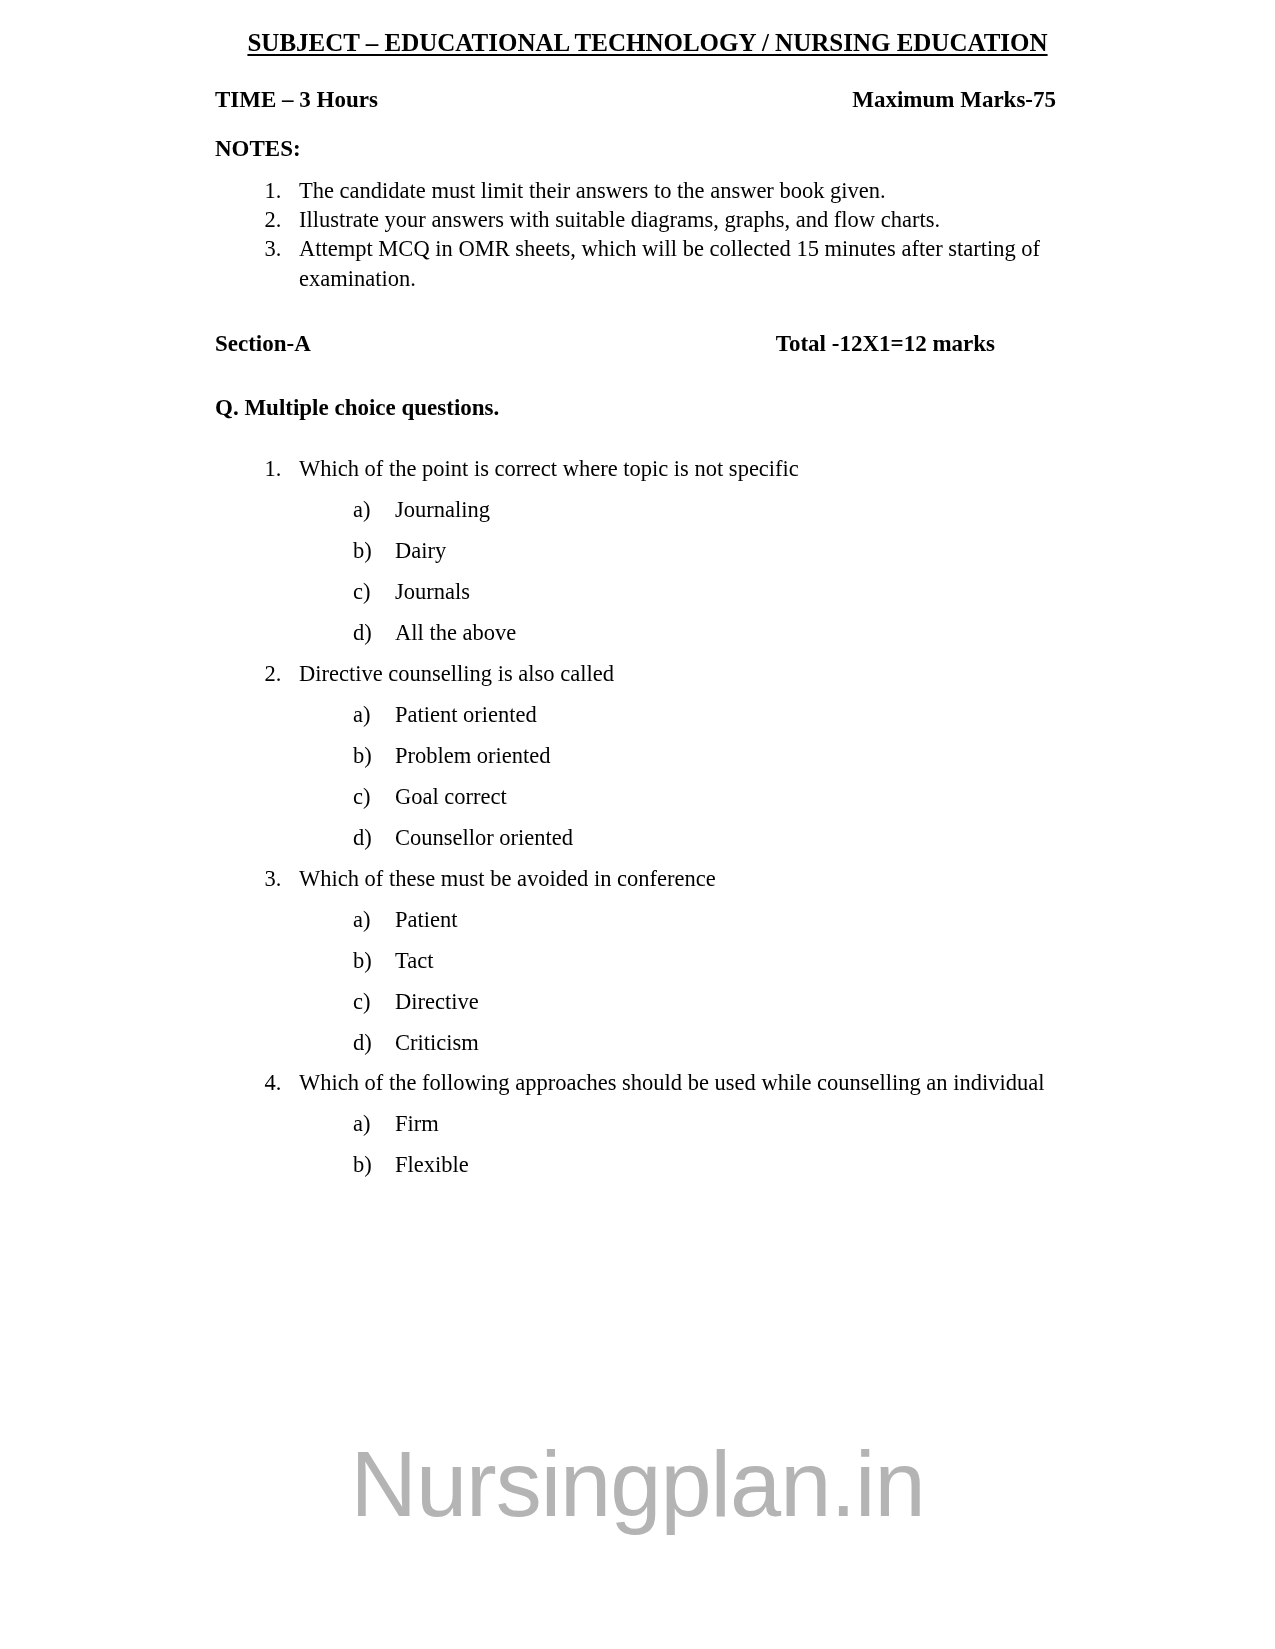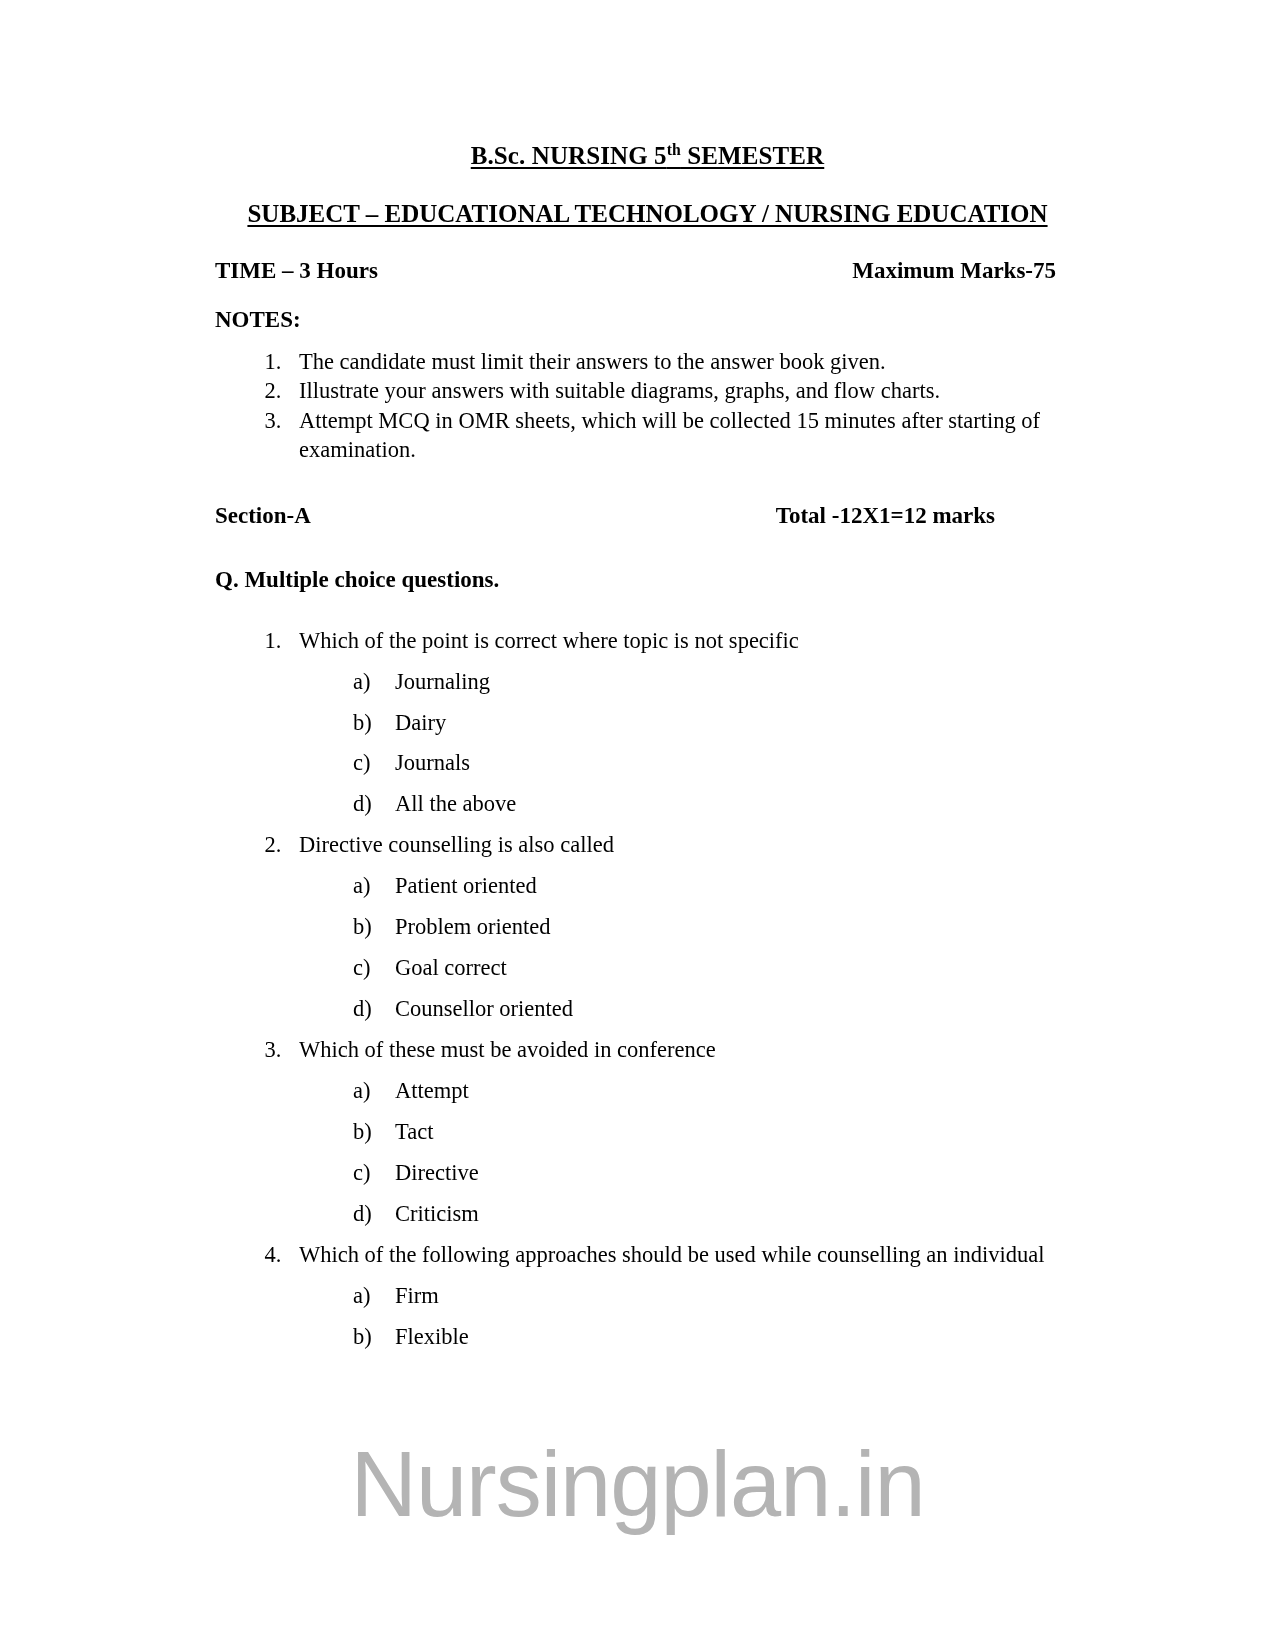--- a/index.html
+++ b/index.html
@@ -141,23 +141,20 @@
     user-select: none;
   }
 </style>
 </head>
 <body>
 
 <div class="page">
 
   <div class="content">
 
-    <div class="doc-title">
-      <span class="u"><span>B.Sc. NURSING 5</span><sup>th</sup><span> SEMESTER</span></span>
-    </div>
 
     <div class="doc-subtitle">
       <span class="u">SUBJECT – EDUCATIONAL TECHNOLOGY / NURSING EDUCATION</span>
     </div>
 
     <div class="meta-row">
       <span class="left">TIME – 3 Hours</span>
       <span class="right">Maximum Marks-75</span>
     </div>
 
@@ -194,21 +191,21 @@
           <li>Patient oriented</li>
           <li>Problem oriented</li>
           <li>Goal correct</li>
           <li>Counsellor oriented</li>
         </ol>
       </li>
 
       <li>
         <span class="q-text">Which of these must be avoided in conference</span>
         <ol class="opt-list">
-          <li>Attempt</li>
+          <li>Patient</li>
           <li>Tact</li>
           <li>Directive</li>
           <li>Criticism</li>
         </ol>
       </li>
 
       <li>
         <span class="q-text">Which of the following approaches should be used while counselling an individual</span>
         <ol class="opt-list">
           <li>Firm</li>

